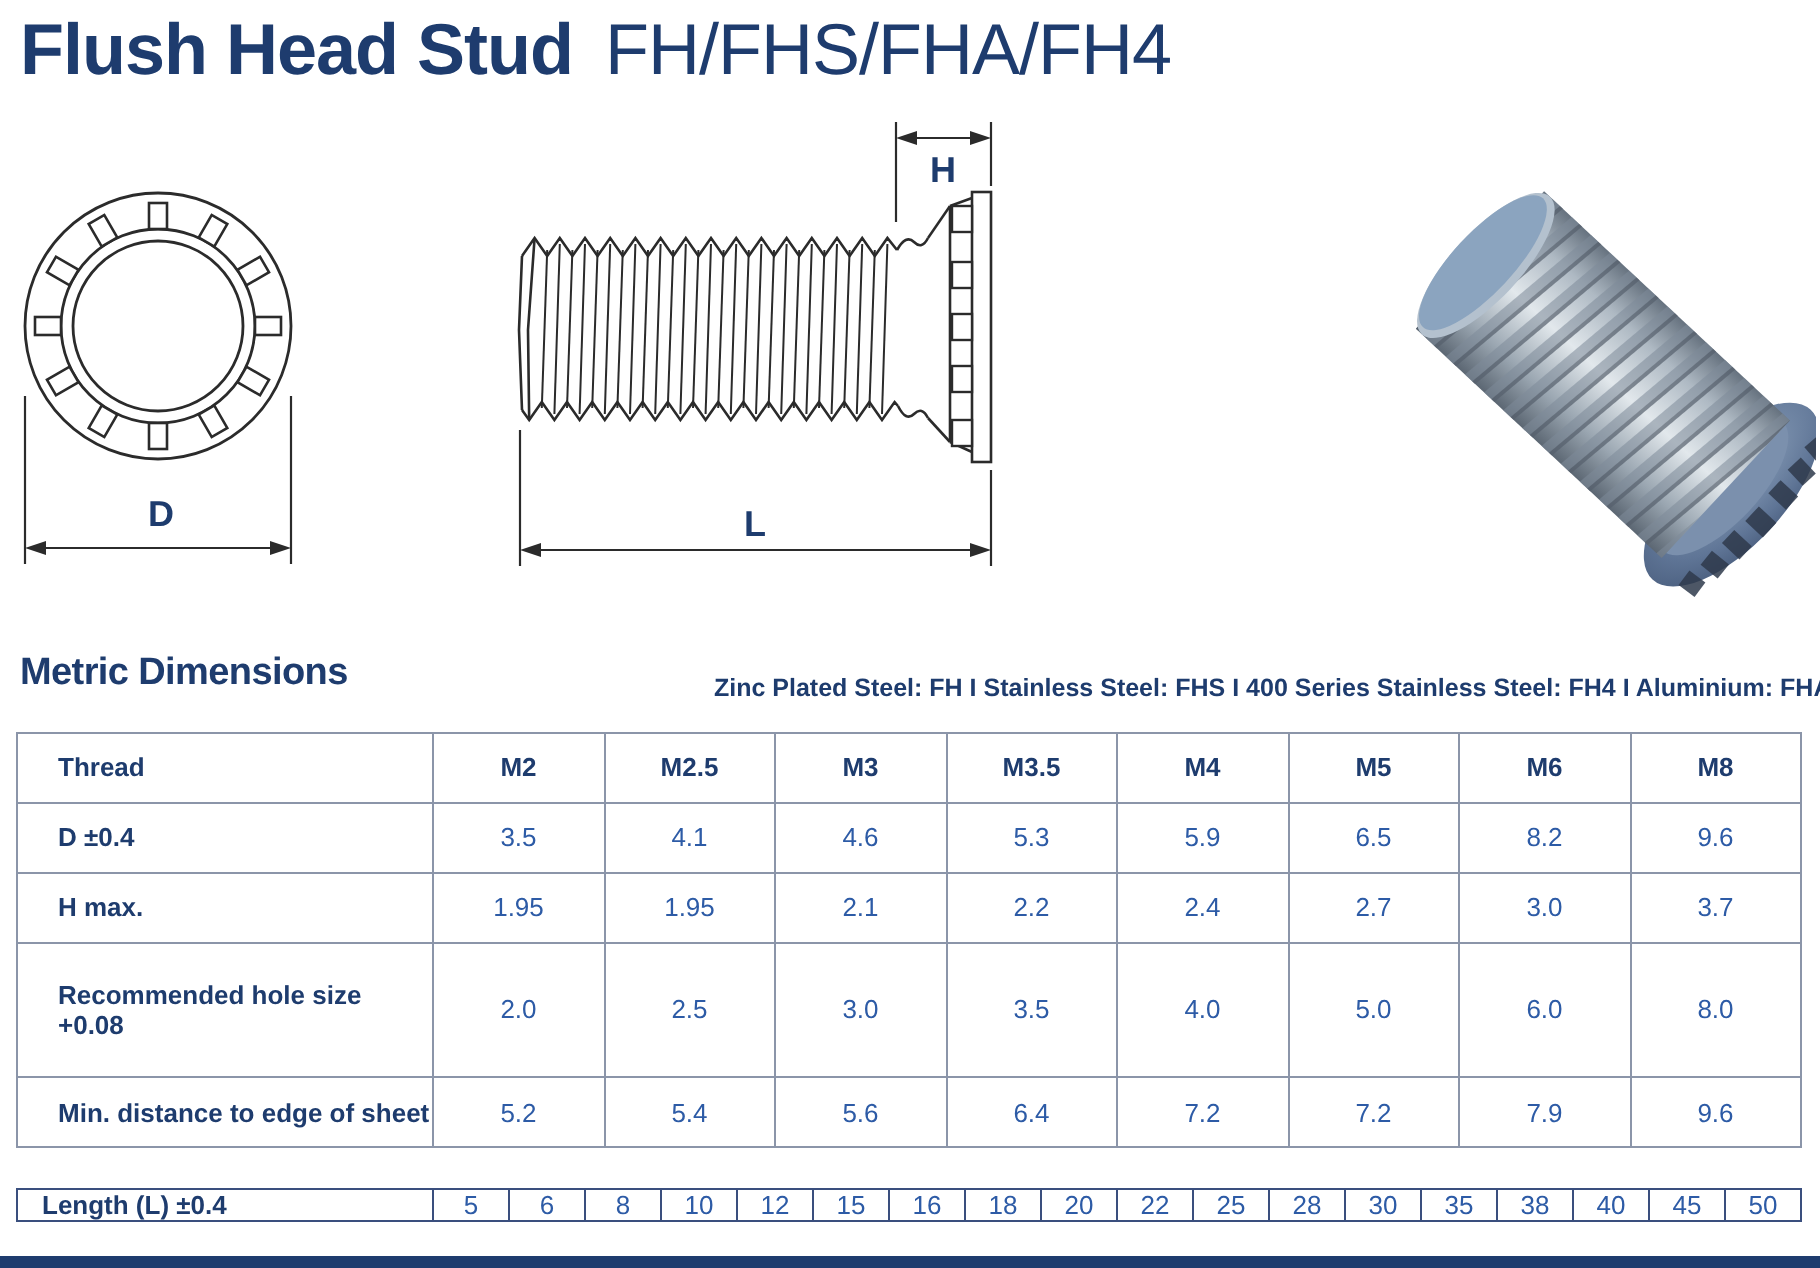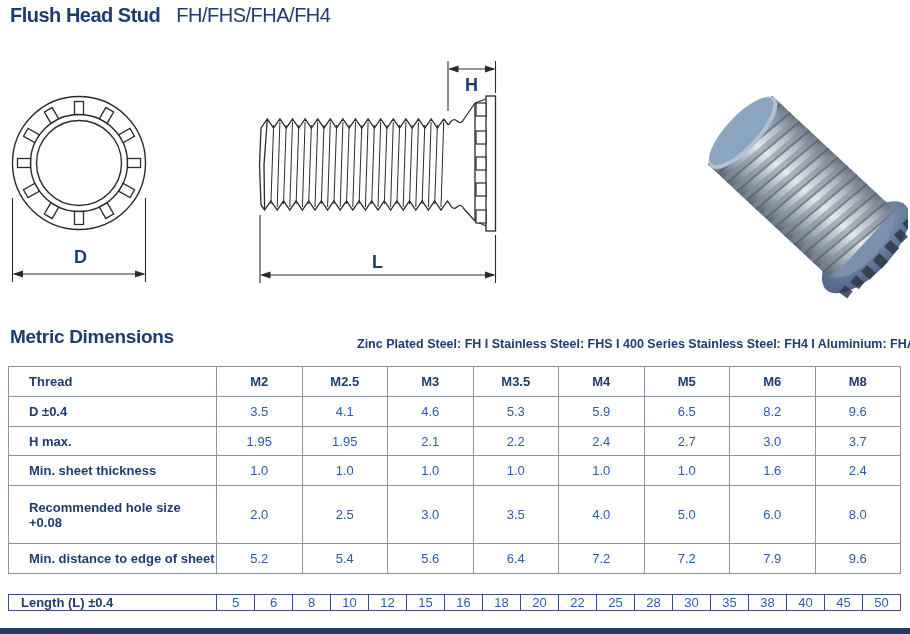--- a/index.html
+++ b/index.html
@@ -2,22 +2,22 @@
 <html><head>
 <meta charset="utf-8">
 <style>
   html,body{margin:0;padding:0;background:#ffffff;}
   .page{
     position:relative;width:910px;height:634px;background:#ffffff;
     font-family:"Liberation Sans","DejaVu Sans",sans-serif;overflow:hidden;
   }
   
   .titlebar{position:absolute;left:10px;top:4px;white-space:nowrap;}
-  .title-main{font-size:20px;font-weight:bold;color:#1e3c6e;letter-spacing:-0.5px;}
-  .title-code{font-size:20px;font-weight:400;color:#1e3c6e;margin-left:16px;letter-spacing:-0.5px;}
+  .title-main{font-size:36px;font-weight:bold;color:#1e3c6e;letter-spacing:-0.5px;}
+  .title-code{font-size:36px;font-weight:400;color:#1e3c6e;margin-left:16px;letter-spacing:-0.5px;}
   
   .drawing{position:absolute;}
   #front-view{left:2px;top:58px;}
   #side-view{left:228px;top:53px;}
   #photo{left:652px;top:38px;}
   .dim-label{font-family:"Liberation Sans",sans-serif;font-weight:bold;font-size:18px;fill:#1e3c6e;}
   
   .sect-head{position:absolute;left:10px;top:326px;font-size:19px;font-weight:bold;color:#1e3c6e;letter-spacing:-0.3px;}
   .materials{position:absolute;left:357px;top:337px;font-size:12.5px;font-weight:bold;color:#1e3c6e;white-space:nowrap;}
   
@@ -247,31 +247,20 @@
       <td class="val">1.95</td>
       <td class="val">1.95</td>
       <td class="val">2.1</td>
       <td class="val">2.2</td>
       <td class="val">2.4</td>
       <td class="val">2.7</td>
       <td class="val">3.0</td>
       <td class="val">3.7</td>
     </tr>
     <tr>
-      <td class="lbl">Min. sheet thickness</td>
-      <td class="val">1.0</td>
-      <td class="val">1.0</td>
-      <td class="val">1.0</td>
-      <td class="val">1.0</td>
-      <td class="val">1.0</td>
-      <td class="val">1.0</td>
-      <td class="val">1.6</td>
-      <td class="val">2.4</td>
-    </tr>
-    <tr>
       <td class="lbl">Recommended hole size +0.08</td>
       <td class="val">2.0</td>
       <td class="val">2.5</td>
       <td class="val">3.0</td>
       <td class="val">3.5</td>
       <td class="val">4.0</td>
       <td class="val">5.0</td>
       <td class="val">6.0</td>
       <td class="val">8.0</td>
     </tr>

